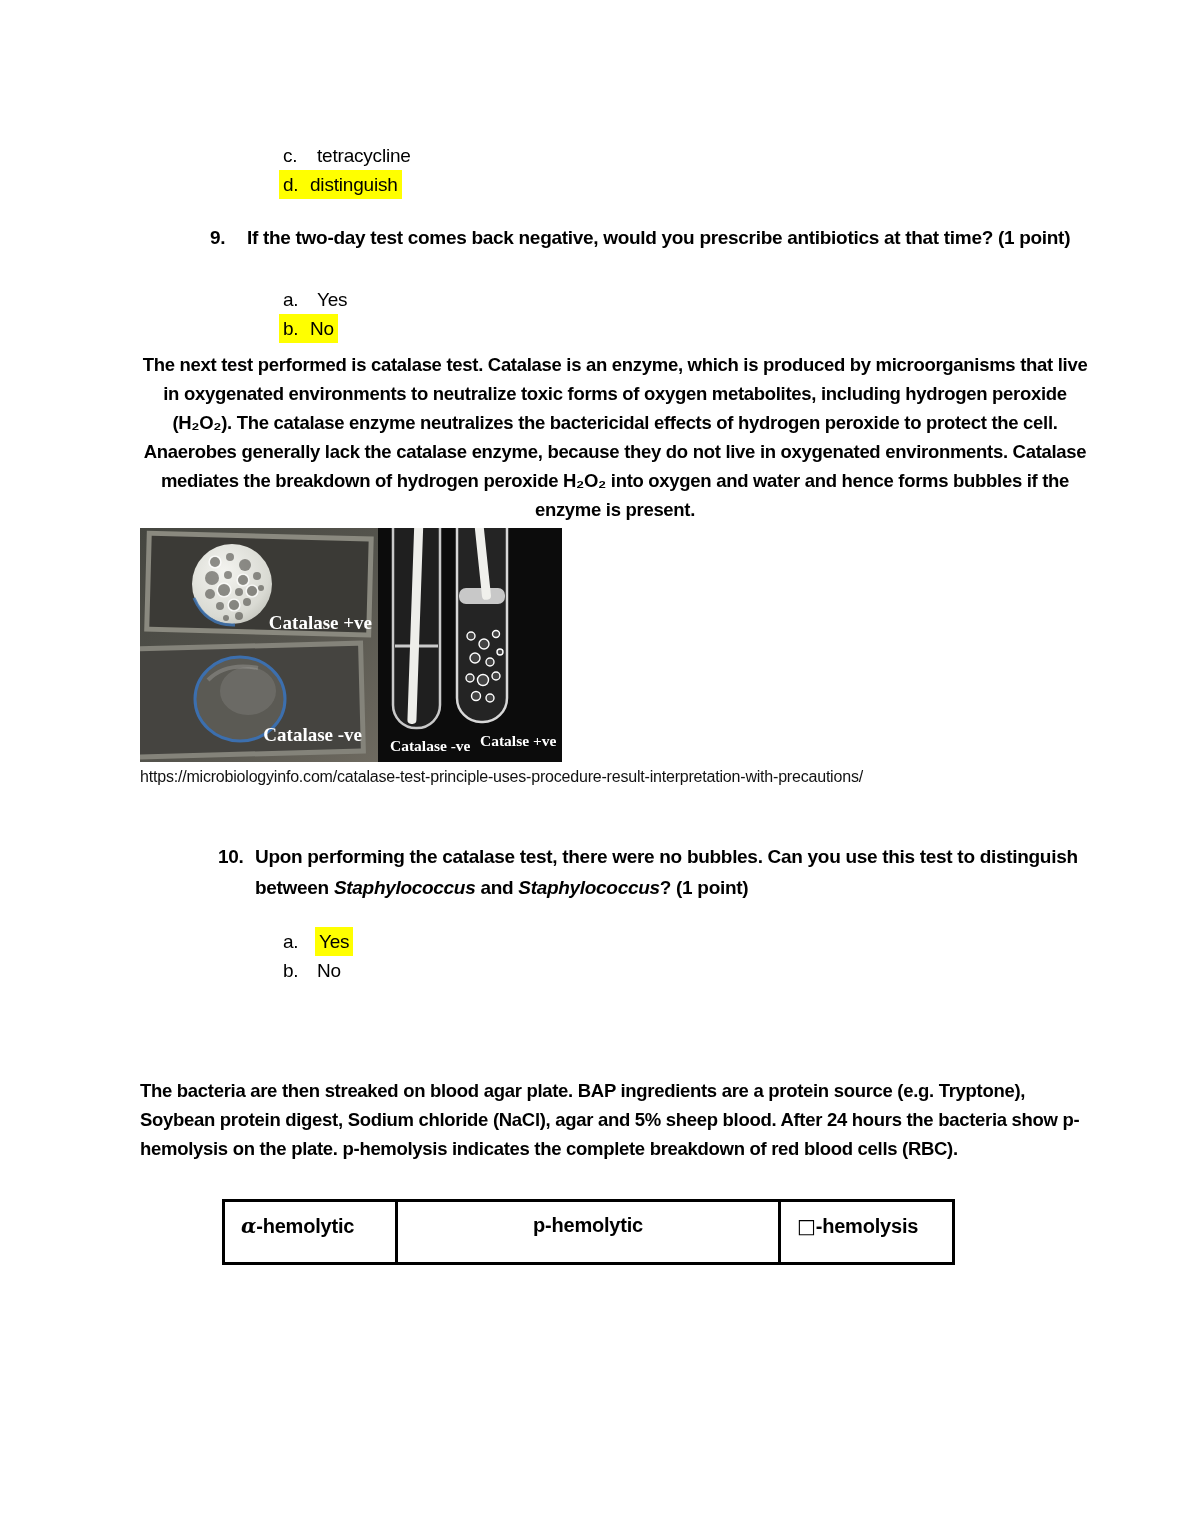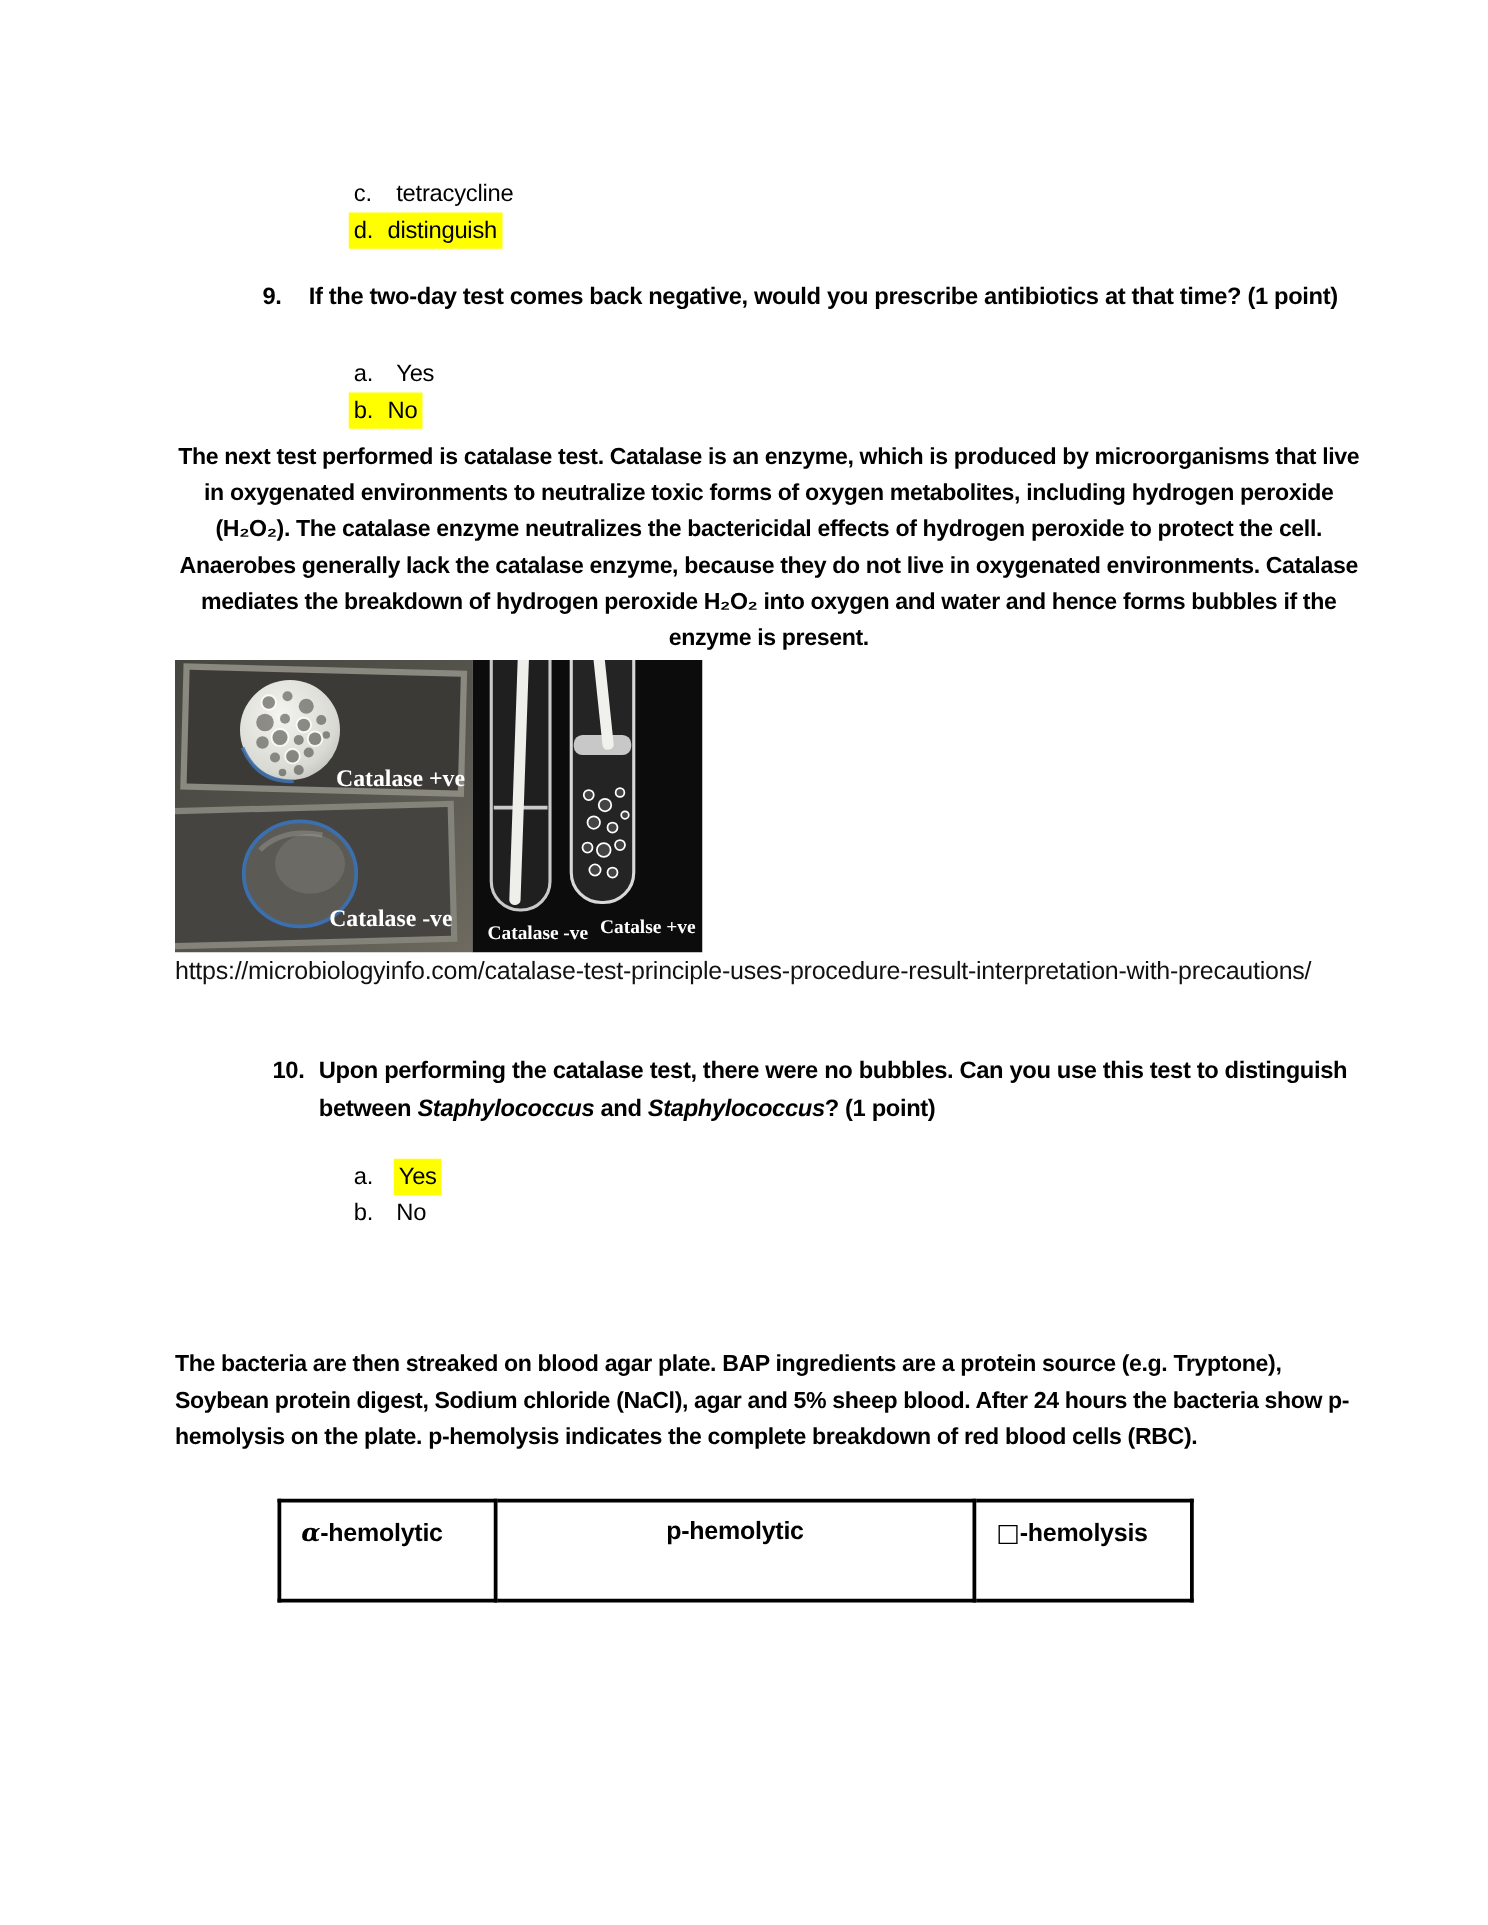--- a/index.html
+++ b/index.html
@@ -36,37 +36,37 @@
   .opt { display: flex; font-size: 19px; font-weight: 400; line-height: 29px; letter-spacing: -0.2px; }
   .opt-letter { width: 34px; flex: 0 0 34px; }
   .opt-letter.narrow { width: 27px; flex: 0 0 27px; }
   .hl-full { background: #ffff00; padding: 0 4px; margin-left: -4px; width: -moz-fit-content; width: fit-content; }
   .hl-text { background: #ffff00; padding: 0 4px; margin-left: -2px; }
 
   
   #figure { left: 140px; top: 528px; width: 370px; height: 234px; }
   #caption {
     left: 140px; top: 766px;
-    font-size: 20px; font-weight: 400; line-height: 22px; letter-spacing: -0.2px;
+    font-size: 16px; font-weight: 400; line-height: 22px; letter-spacing: -0.2px;
     color: #111;
   }
 
   
   #hemtable-wrap { left: 222px; top: 1199px; }
   table.hem {
     border-collapse: collapse; table-layout: fixed; width: 730px;
     background: #fff;
   }
   table.hem th, table.hem td {
     border: 3px solid #000;
     vertical-align: top; text-align: left;
   }
   table.hem th {
     font-size: 20px; font-weight: 700; letter-spacing: -0.2px;
-    padding: 12px 16px 40px 16px;
+    padding: 12px 16px 24px 16px;
   }
   table.hem th.center { text-align: center; }
   table.hem th .alpha { font-style: italic; font-weight: 700; font-family: "DejaVu Serif", serif; }
   table.hem th .tofu { font-weight: 400; font-family: "DejaVu Sans", sans-serif; }
   table.hem td {
     font-size: 19px; font-weight: 400; line-height: 29px; letter-spacing: -0.2px;
     padding: 12px 16px 18px 16px;
   }
 
   

